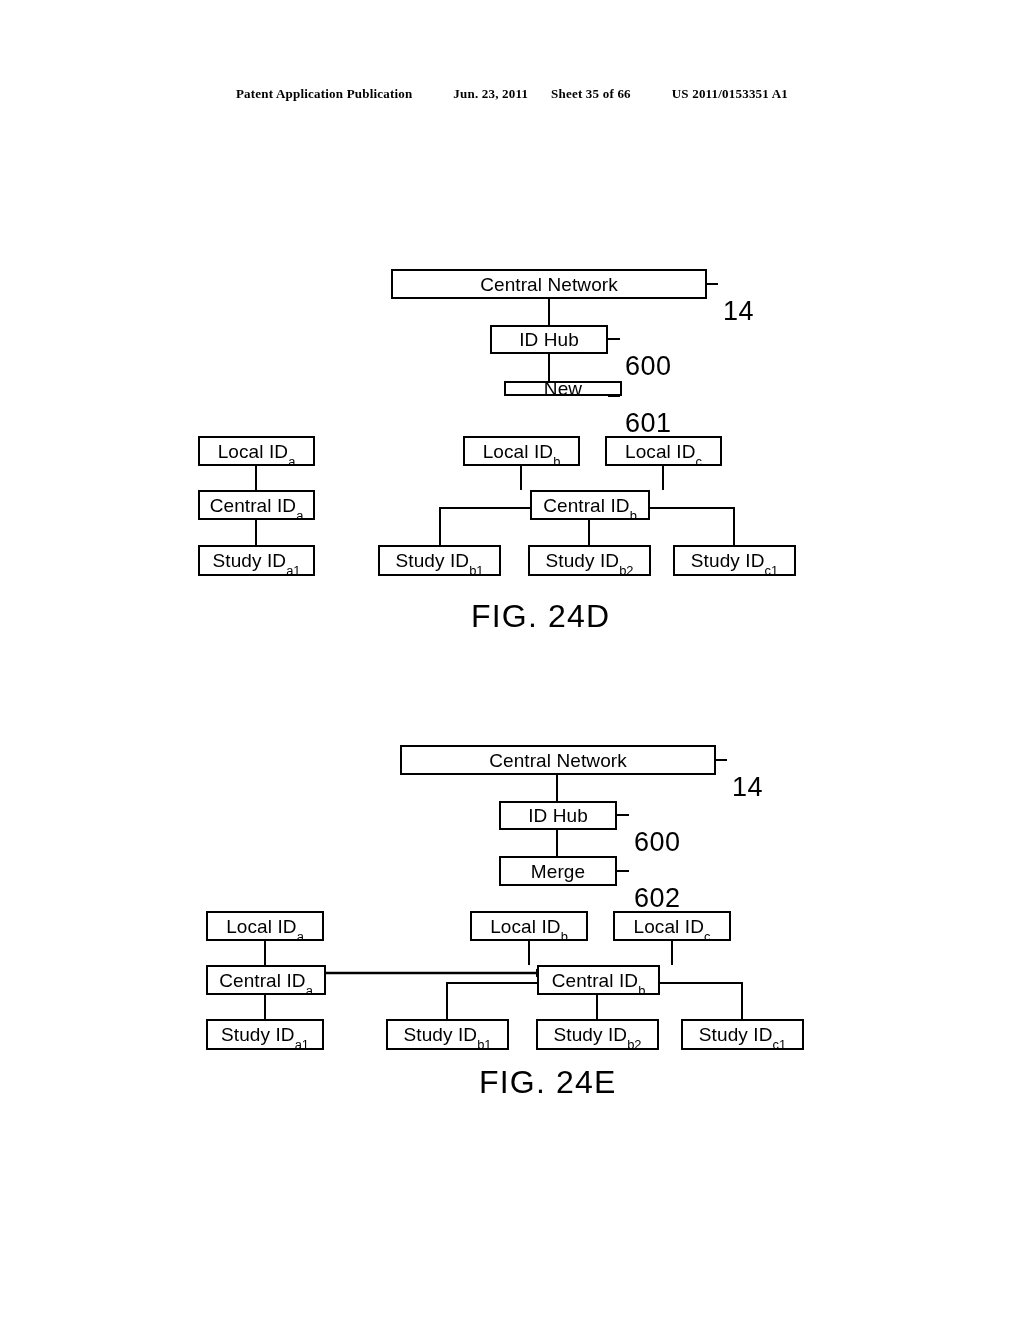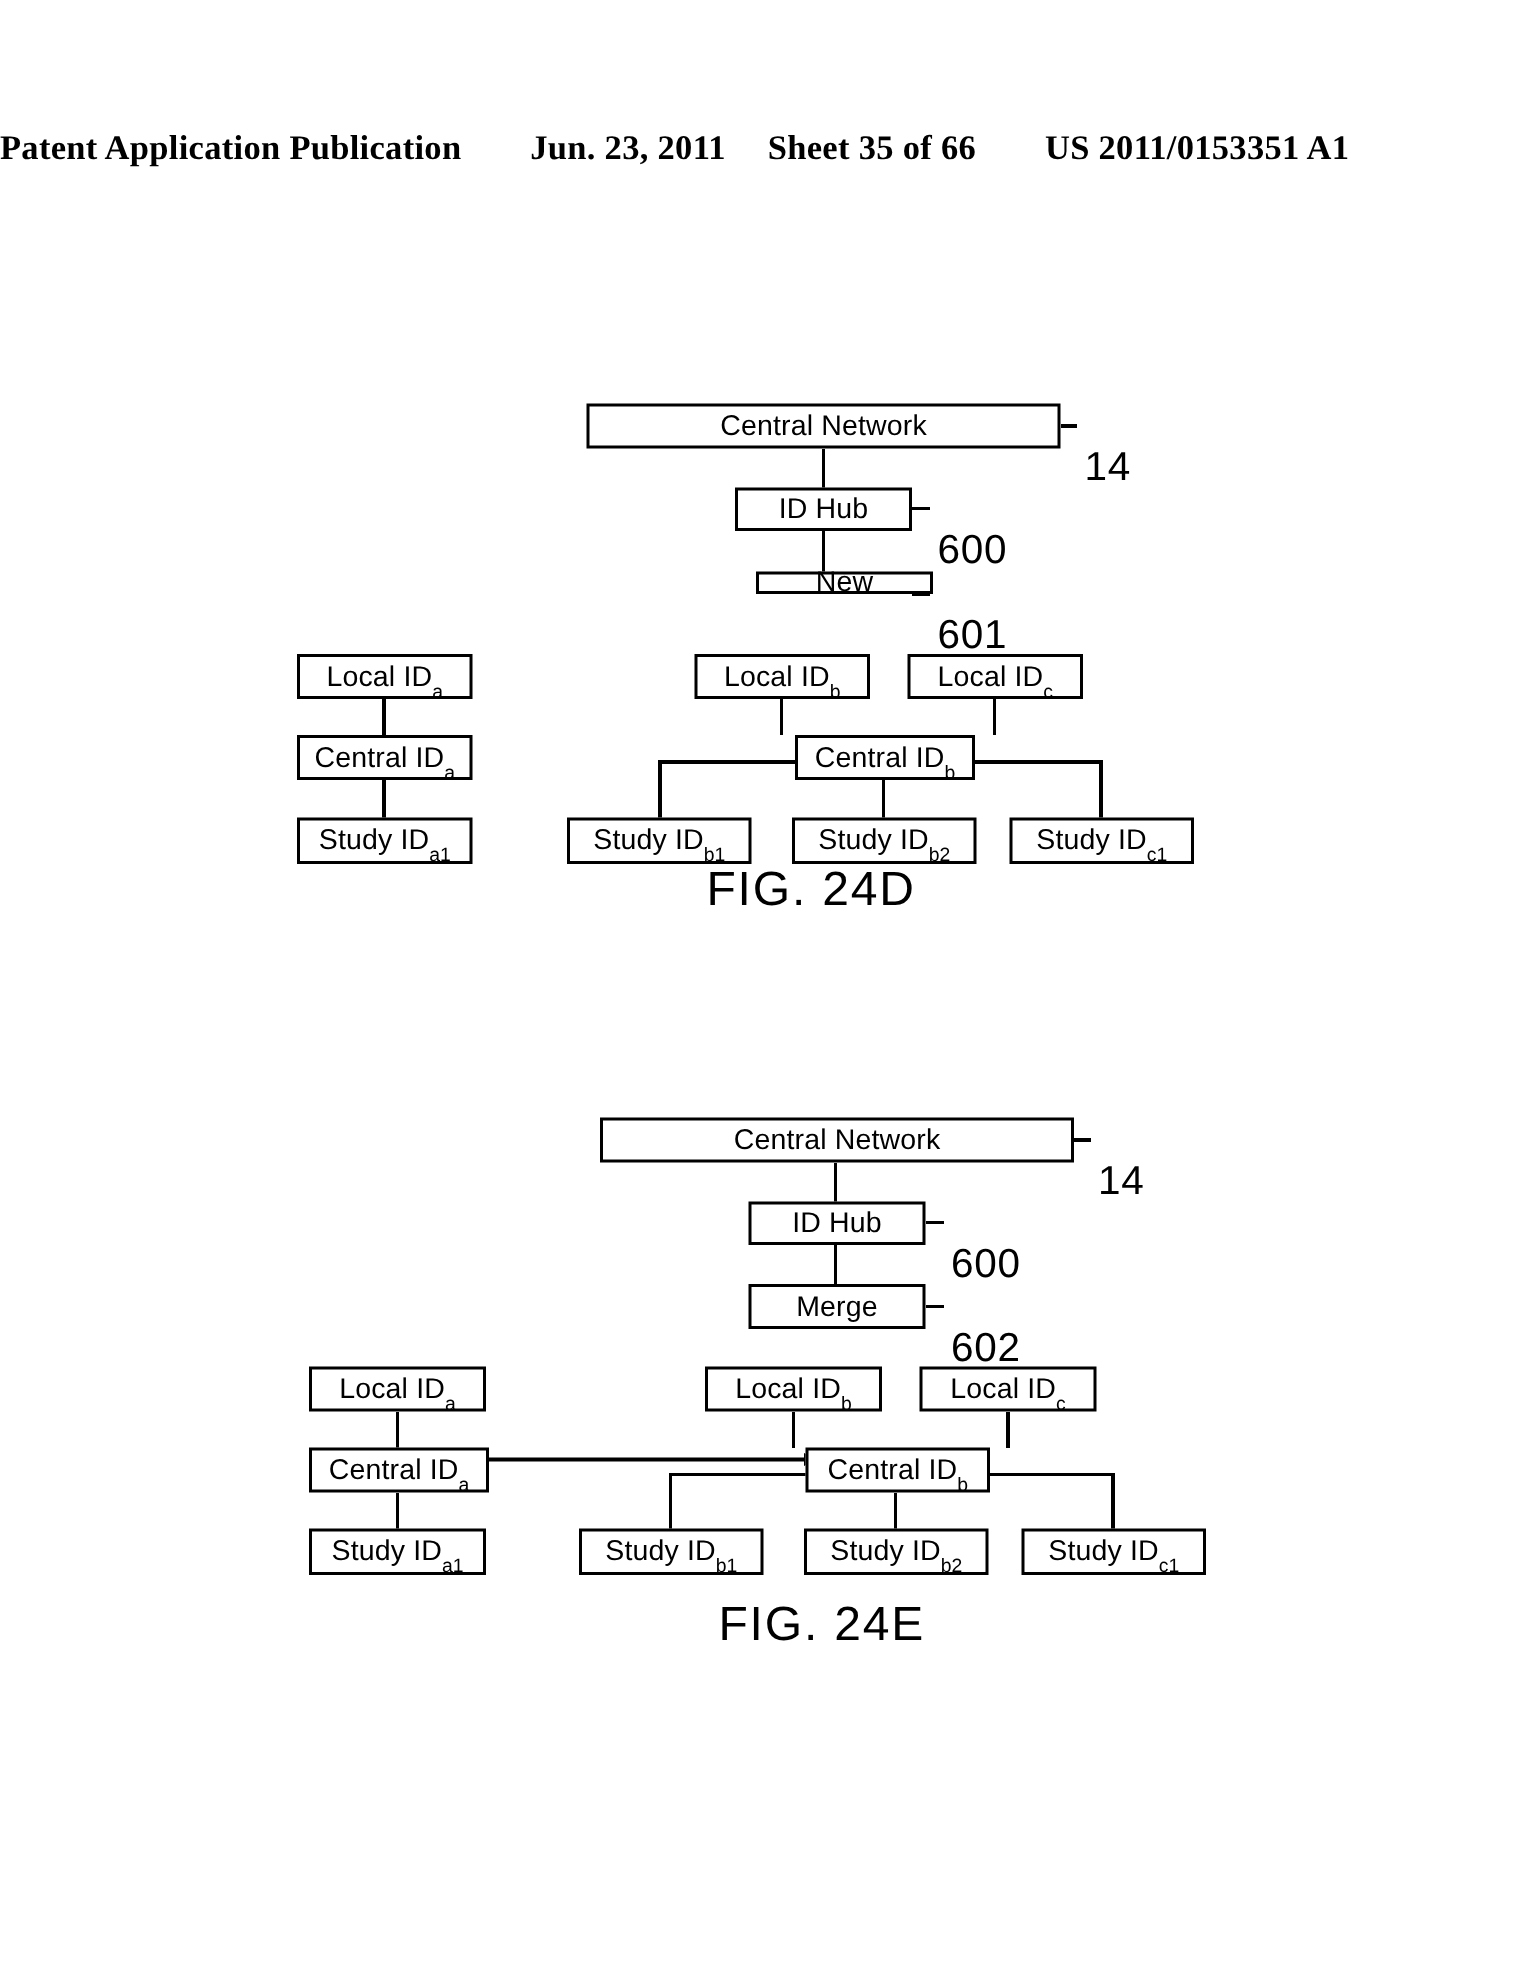--- a/index.html
+++ b/index.html
@@ -15,24 +15,24 @@
     color: #000000;
     overflow: hidden;
   }
 
   
   .page-header {
     position: absolute;
     top: 86px;
     left: 0;
     width: 1024px;
-    text-align: left;
+    text-align: center;
     font-family: "Liberation Serif", serif;
     font-weight: bold;
-    font-size: 23px;
+    font-size: 13px;
     letter-spacing: 0.2px;
     white-space: nowrap;
   }
   .page-header .seg { display: inline-block; }
   .gap-lg { display: inline-block; width: 34px; }
   .gap-md { display: inline-block; width: 16px; }
 
   
   .figure {
     position: absolute;
@@ -203,21 +203,21 @@
   <div class="node" style="left:378px; top:545px; width:123px; height:31px;">
     <span class="lbl"><span>Study ID</span><sub>b1</sub></span>
   </div>
   <div class="node" style="left:528px; top:545px; width:123px; height:31px;">
     <span class="lbl"><span>Study ID</span><sub>b2</sub></span>
   </div>
   <div class="node" style="left:673px; top:545px; width:123px; height:31px;">
     <span class="lbl"><span>Study ID</span><sub>c1</sub></span>
   </div>
 
-  <div class="fig-caption" style="left:471px; top:576px;">
+  <div class="fig-caption" style="left:471px; top:600px;">
     <span>FIG. 24D</span>
   </div>
 </div>
 
 <div class="figure" id="fig-24e">
 
   <div class="node" style="left:400px; top:745px; width:316px; height:30px;">
     <span class="lbl">Central Network</span>
   </div>
   <div class="refnum" style="left:732px; top:746px;">

